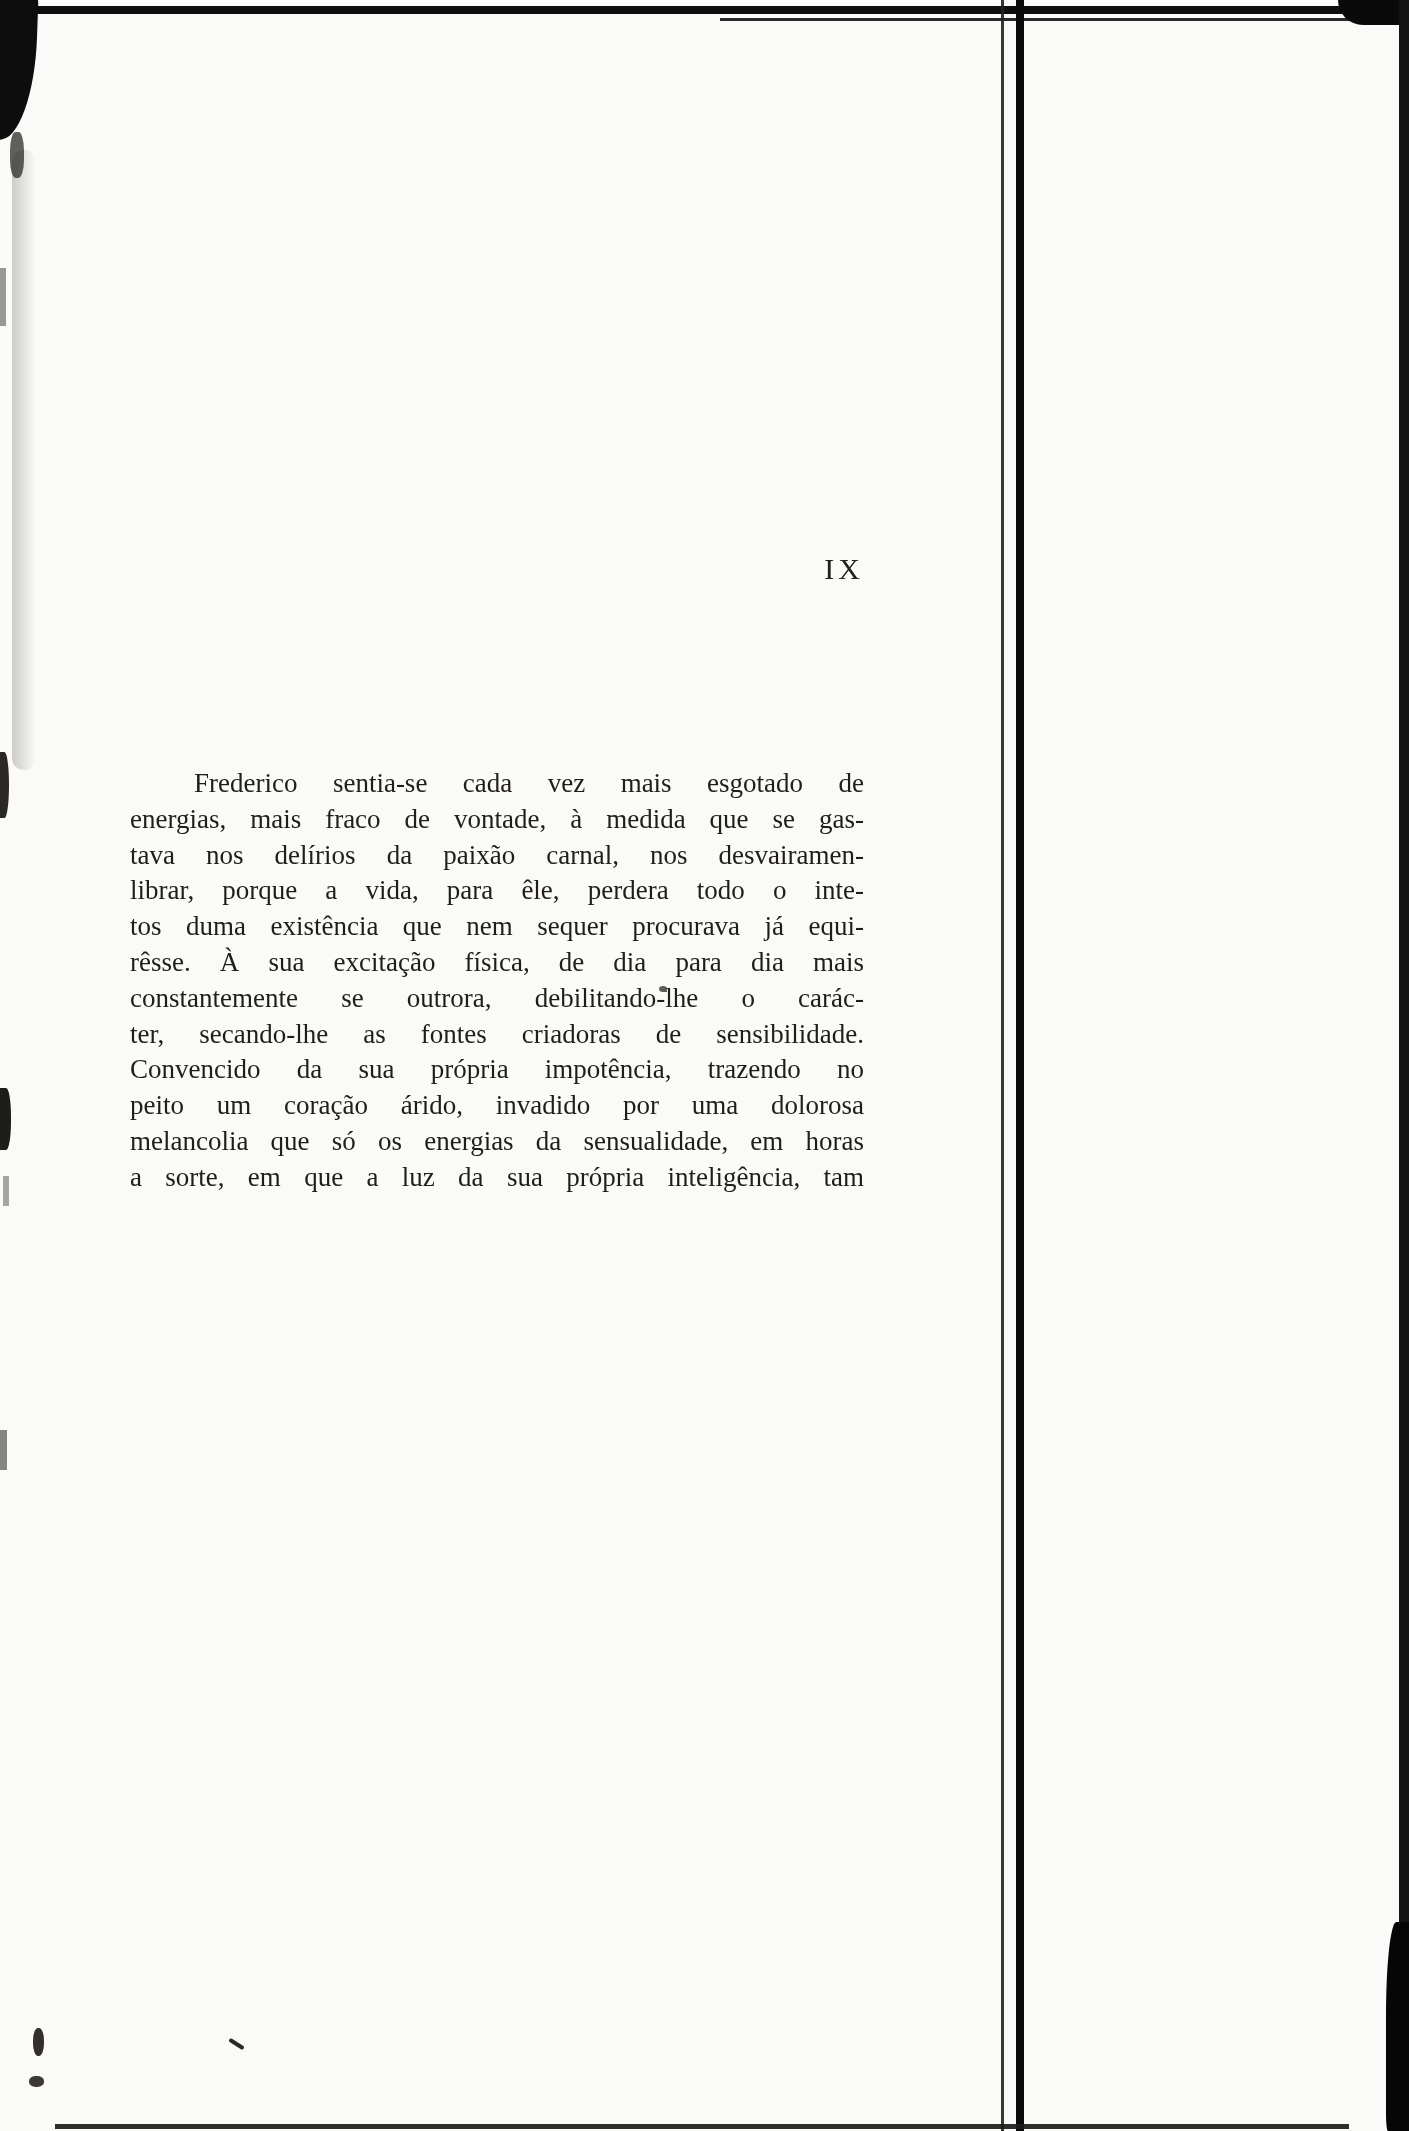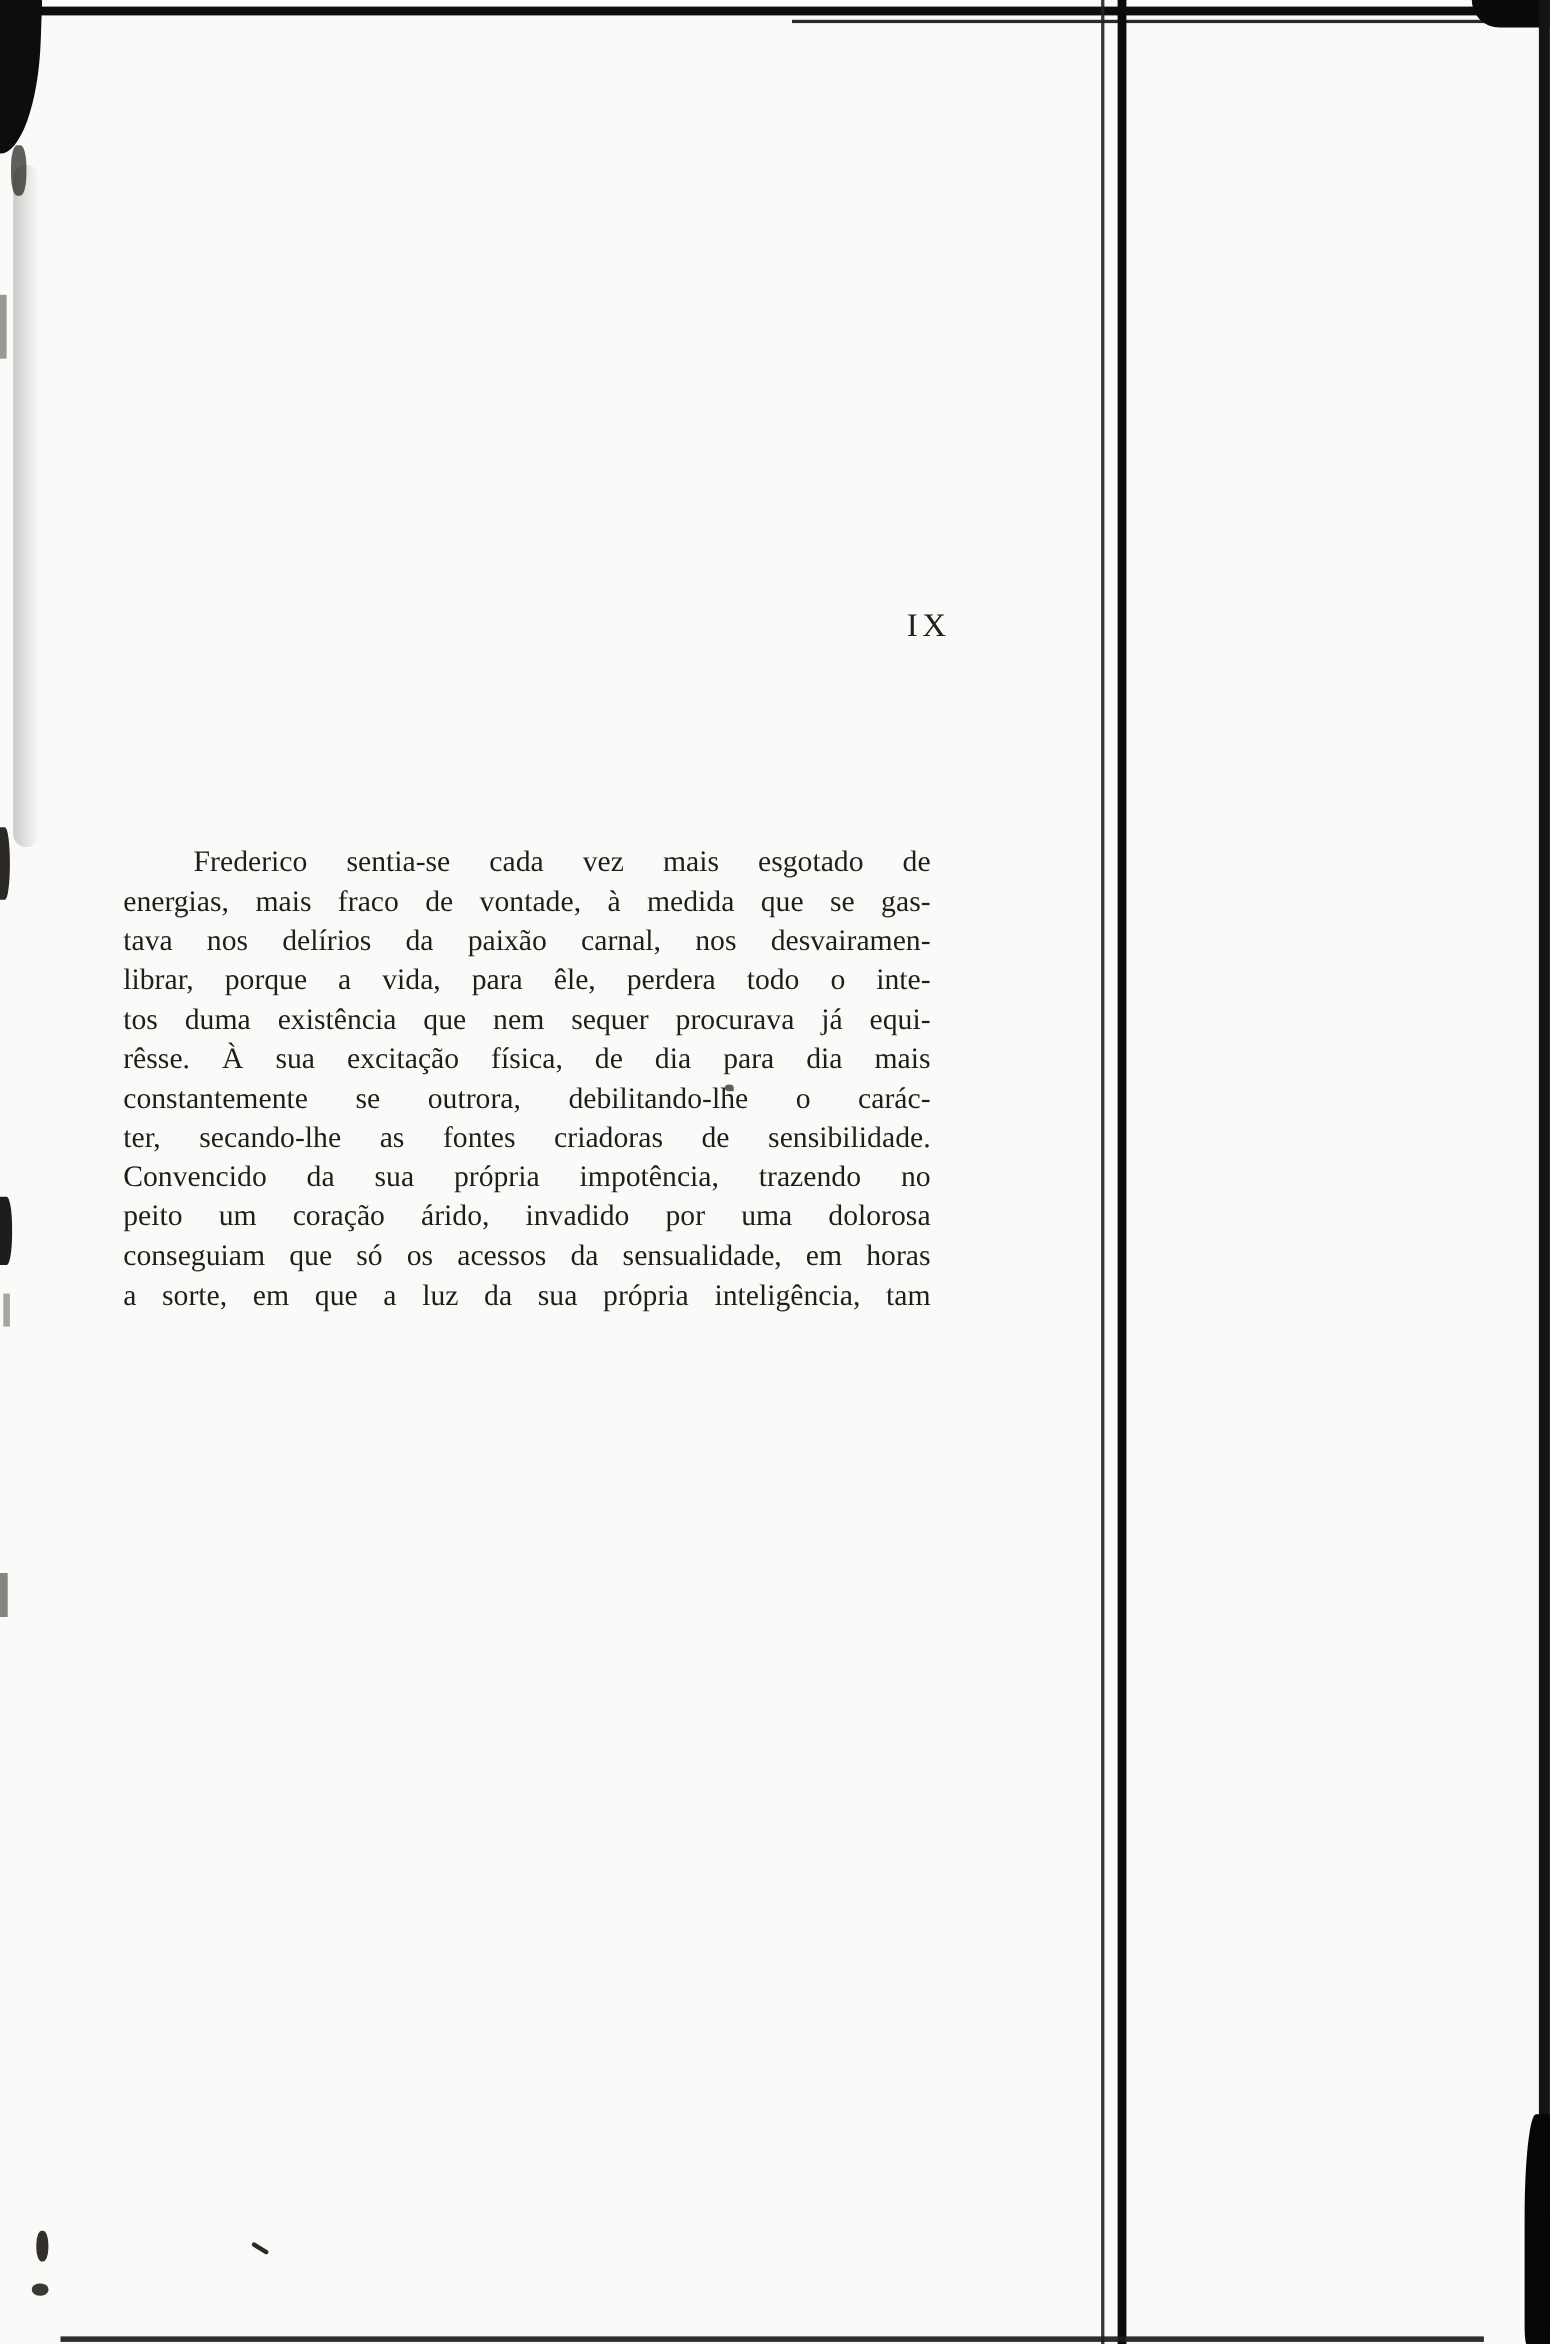--- a/index.html
+++ b/index.html
@@ -22,21 +22,21 @@
     left: 130px;
     width: 734px;
     text-align: right;
     font-size: 30px;
     letter-spacing: 4px;
     color: #23201d;
   }
   .text-block {
     position: absolute;
     top: 766px;
-    left: 112px;
+    left: 130px;
     width: 734px;
   }
   .line {
     height: 35.8px;
     line-height: 35.8px;
     font-size: 27px;
     text-align: justify;
     text-align-last: justify;
     white-space: normal;
     color: #201d1a;
@@ -109,15 +109,15 @@
   <div class="line indent">Frederico sentia-se cada vez mais esgotado de</div>
   <div class="line">energias, mais fraco de vontade, à medida que se gas-</div>
   <div class="line">tava nos delírios da paixão carnal, nos desvairamen-</div>
   <div class="line">librar, porque a vida, para êle, perdera todo o inte-</div>
   <div class="line">tos duma existência que nem sequer procurava já equi-</div>
   <div class="line">rêsse. À sua excitação física, de dia para dia mais</div>
   <div class="line">constantemente se outrora, debilitando-lhe o carác-</div>
   <div class="line">ter, secando-lhe as fontes criadoras de sensibilidade.</div>
   <div class="line">Convencido da sua própria impotência, trazendo no</div>
   <div class="line">peito um coração árido, invadido por uma dolorosa</div>
-  <div class="line">conseguiam que só os acessos da sensualidade, em horas</div>
+  <div class="line">melancolia que só os energias da sensualidade, em horas</div>
   <div class="line">a sorte, em que a luz da sua própria inteligência, tam</div>
 </div>
 
 </body></html>

